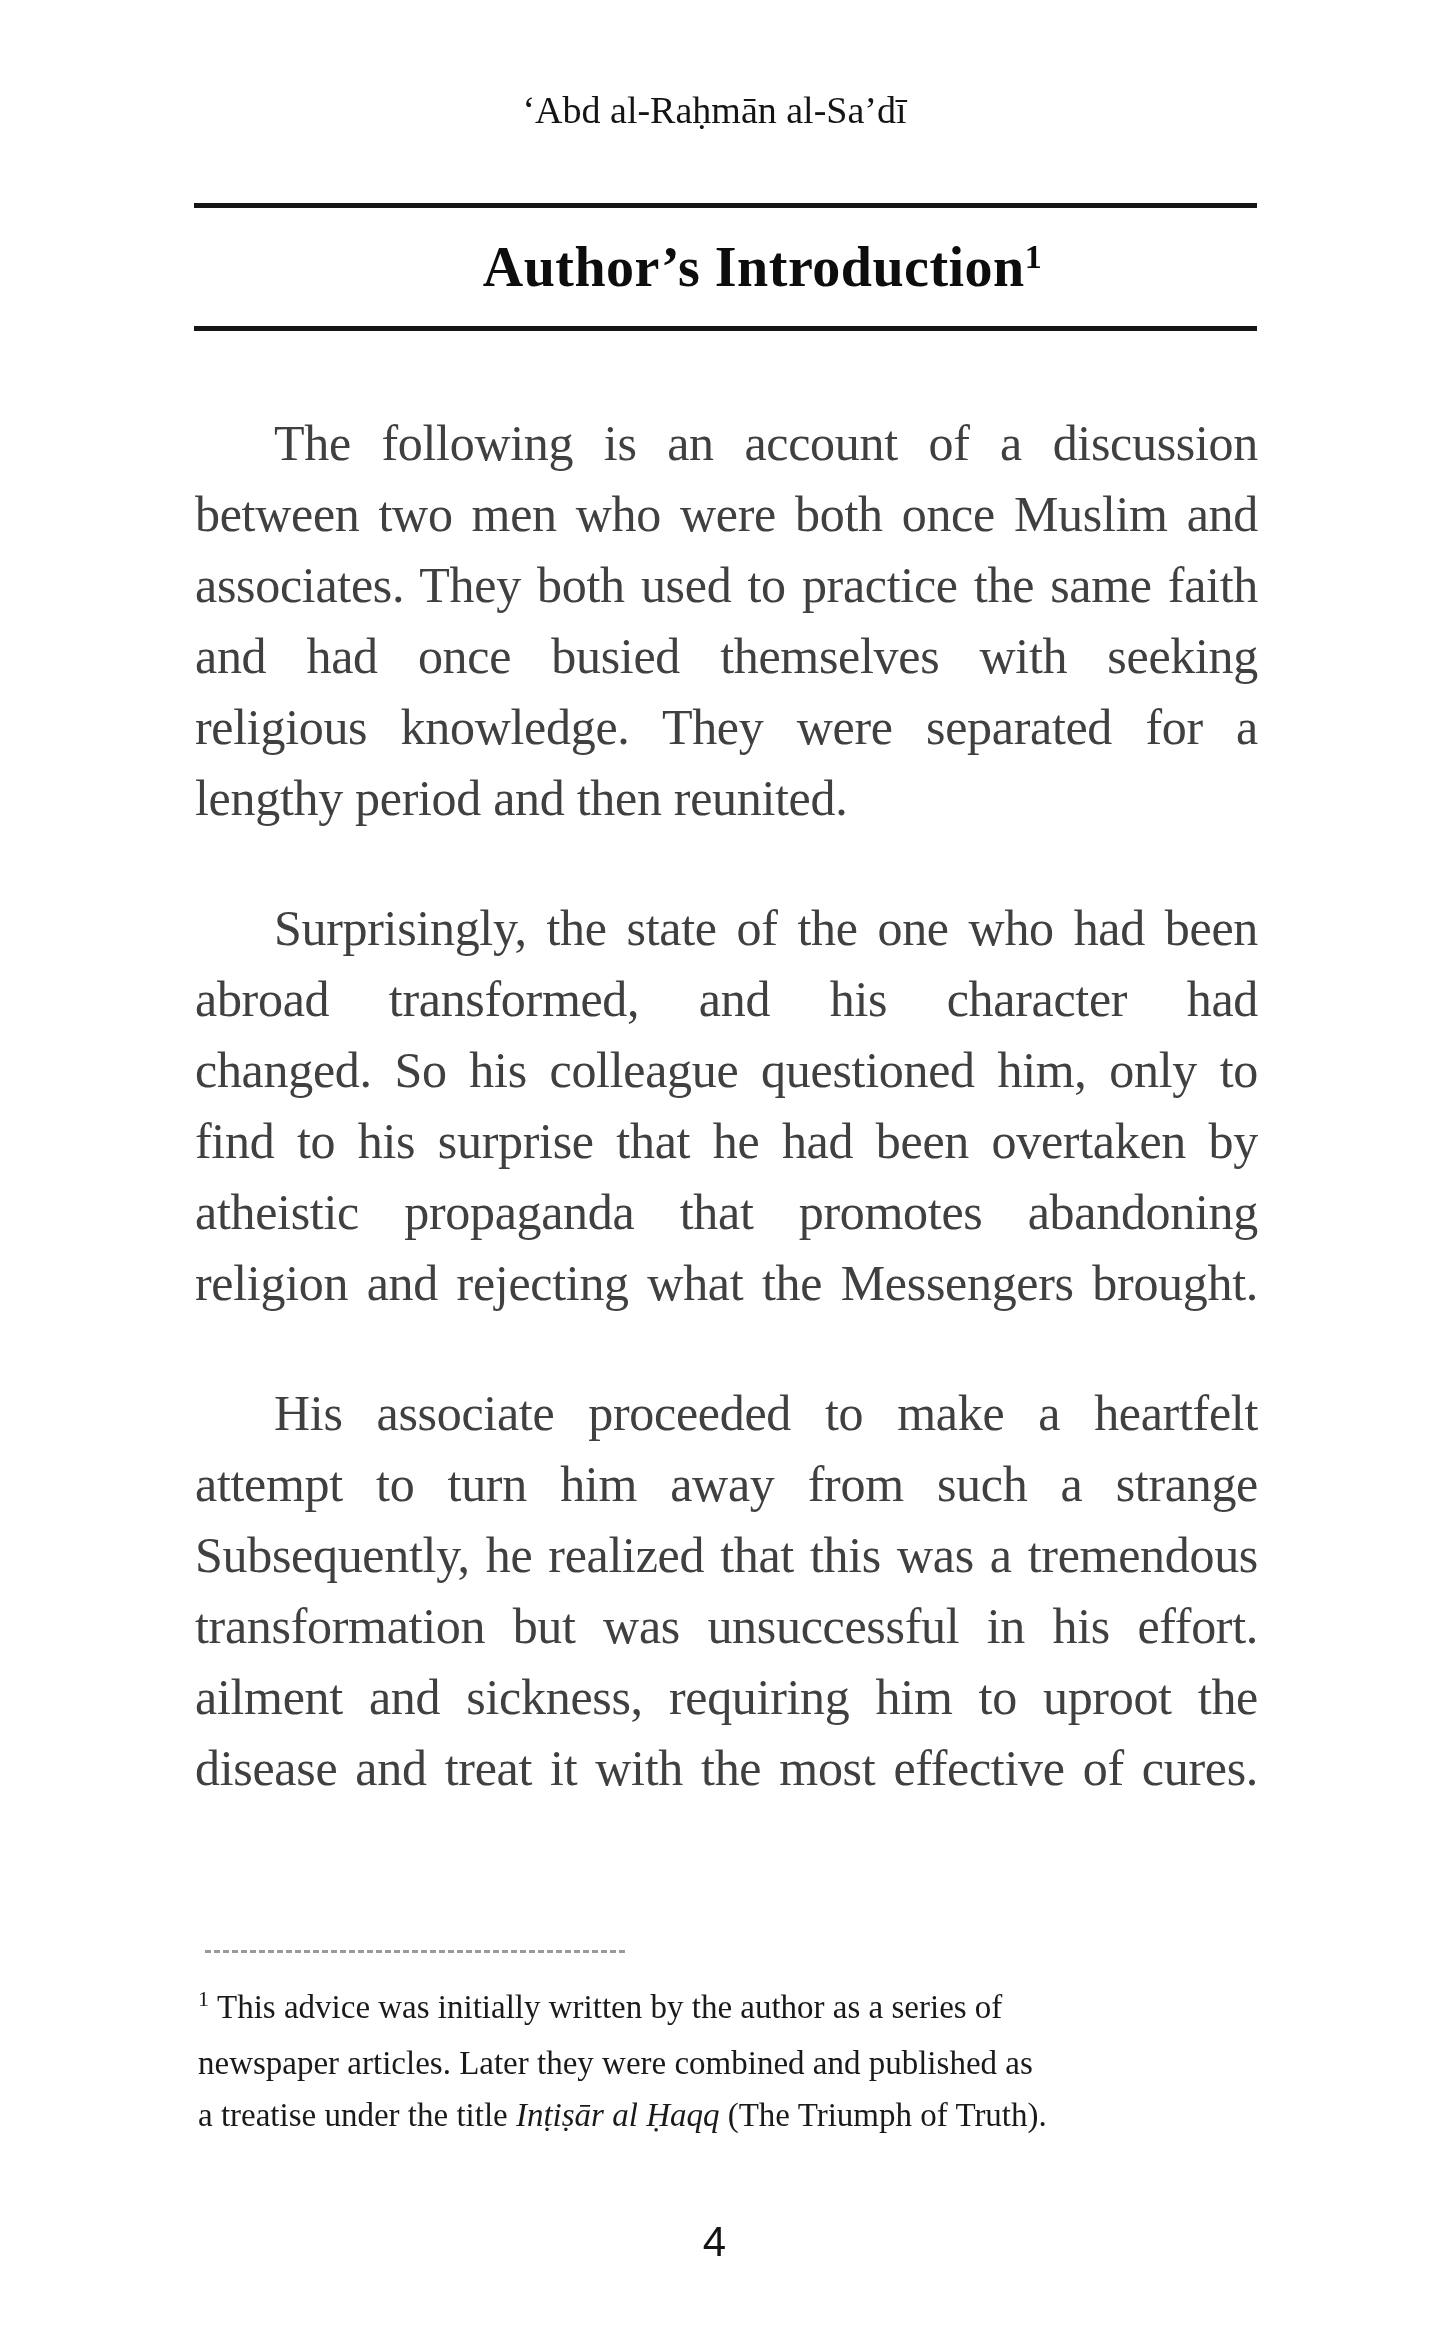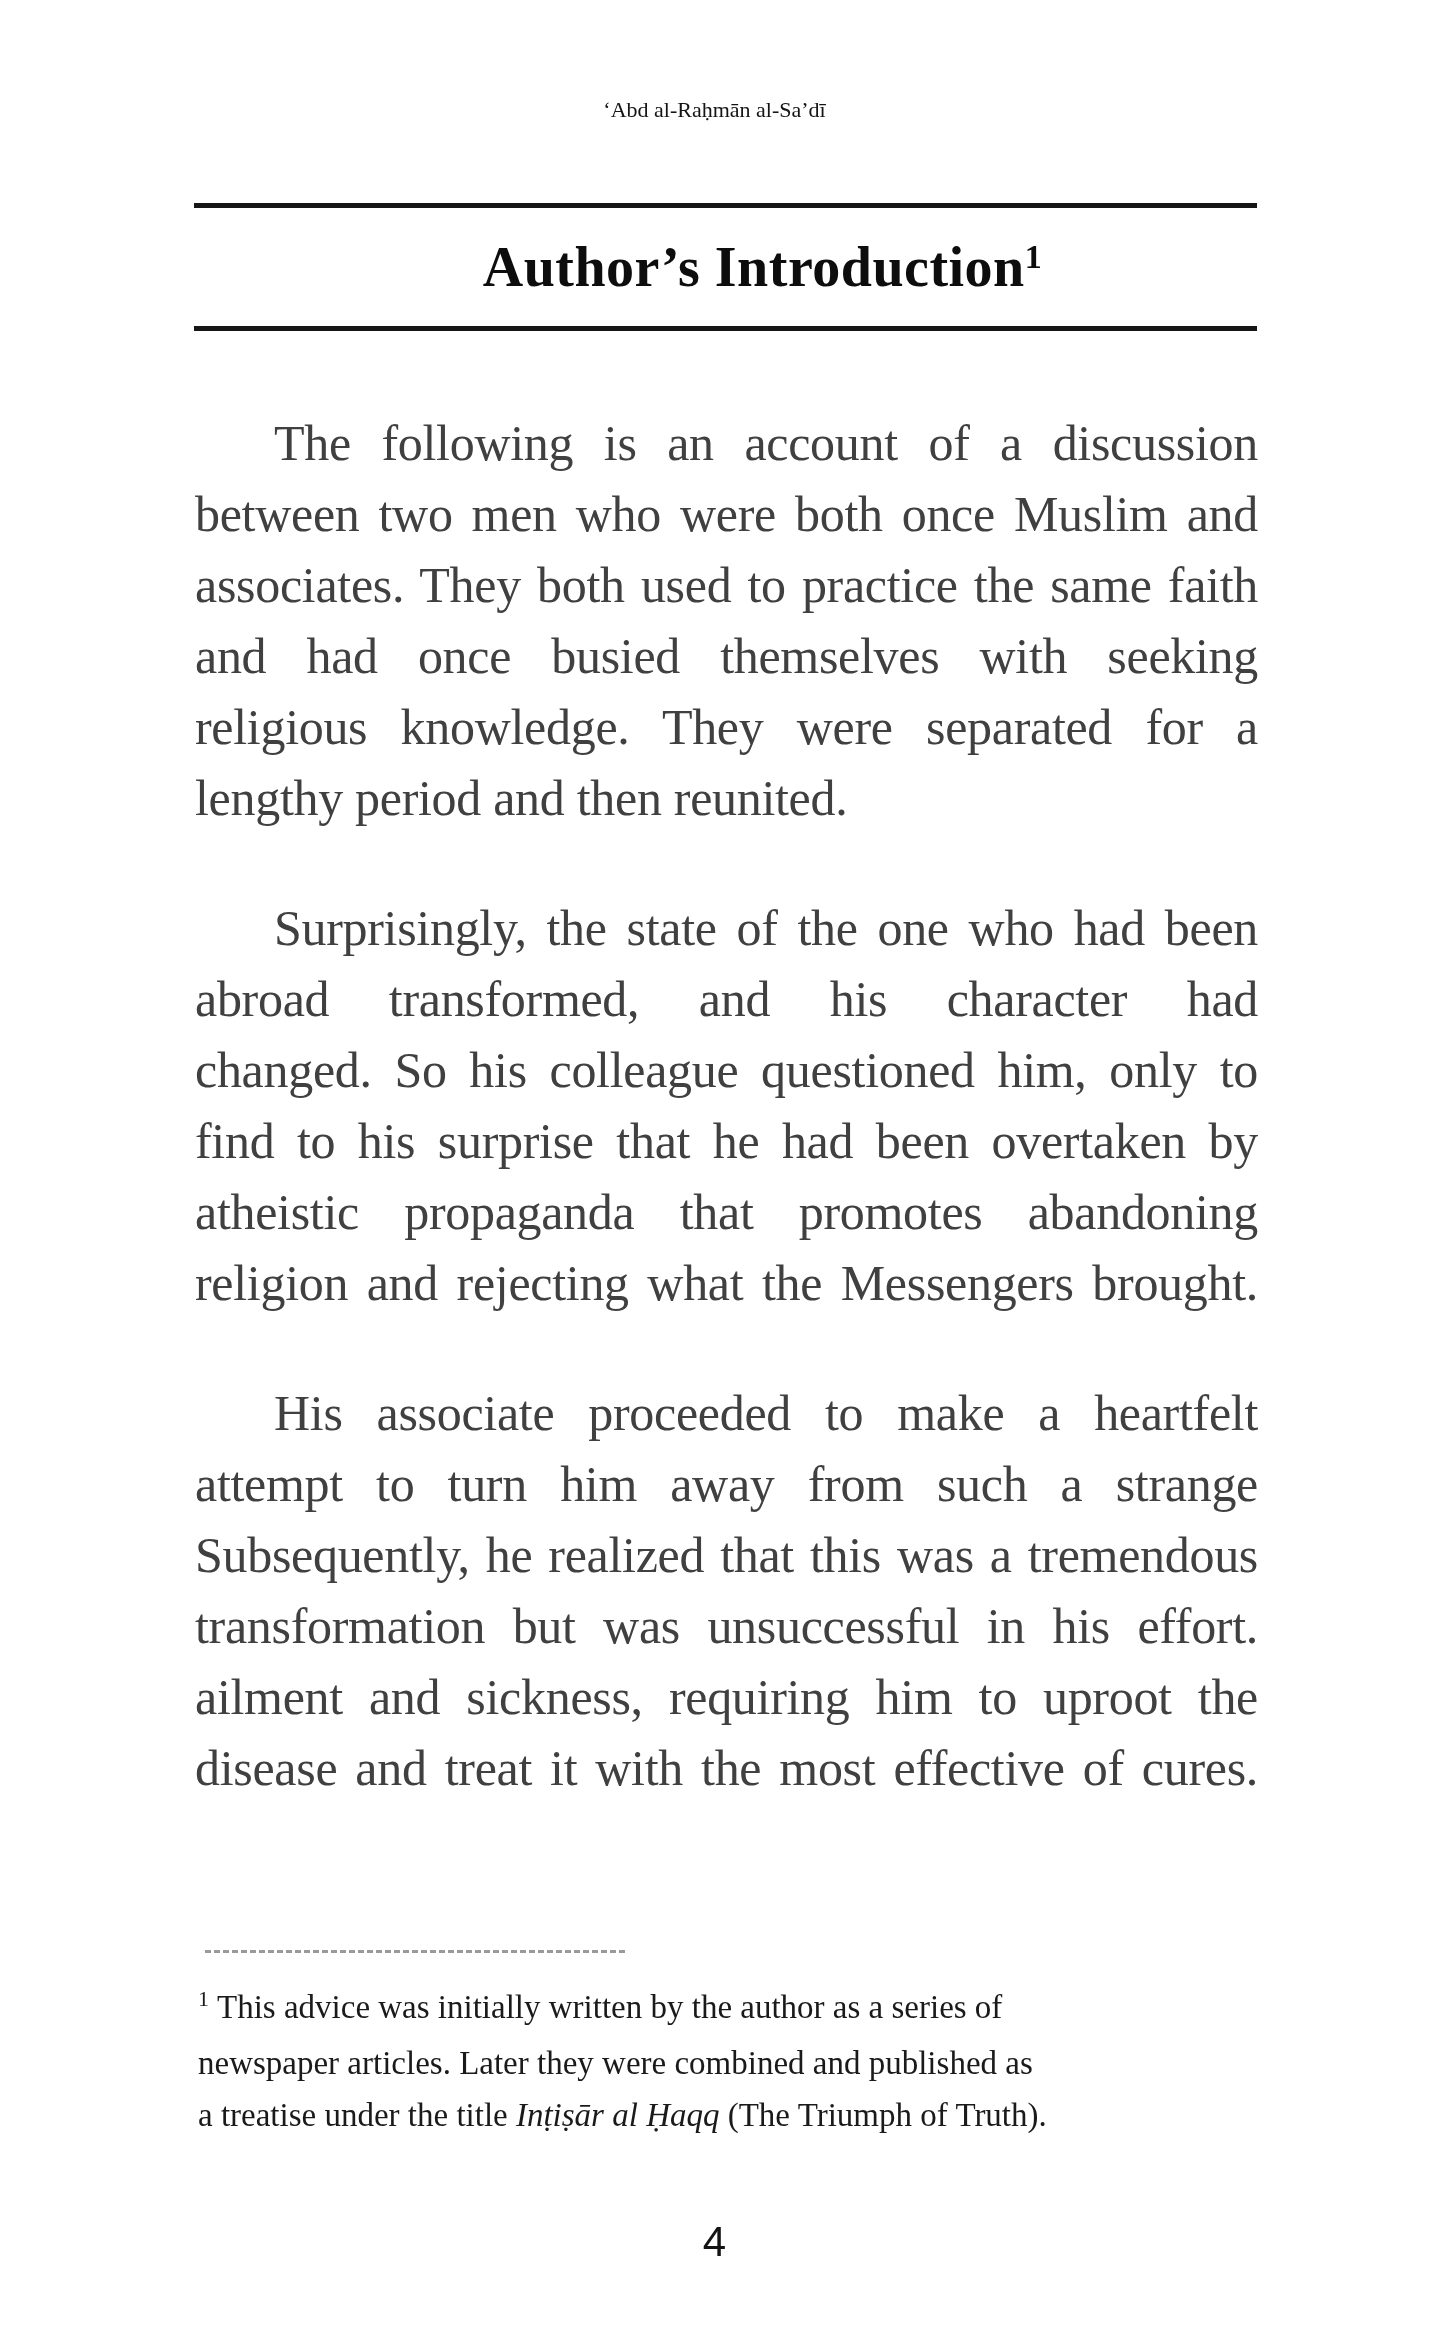--- a/index.html
+++ b/index.html
@@ -16,21 +16,21 @@
     color: #111111;
     font-family: "Liberation Serif", "DejaVu Serif", serif;
     overflow: hidden;
   }
   .running-head {
     position: absolute;
     top: 90px;
     left: 0;
     width: 1429px;
     text-align: center;
-    font-size: 22px;
+    font-size: 38px;
     line-height: 40px;
     color: #141414;
   }
   .rule {
     position: absolute;
     left: 194px;
     width: 1063px;
     height: 5px;
     background: #161616;
   }

